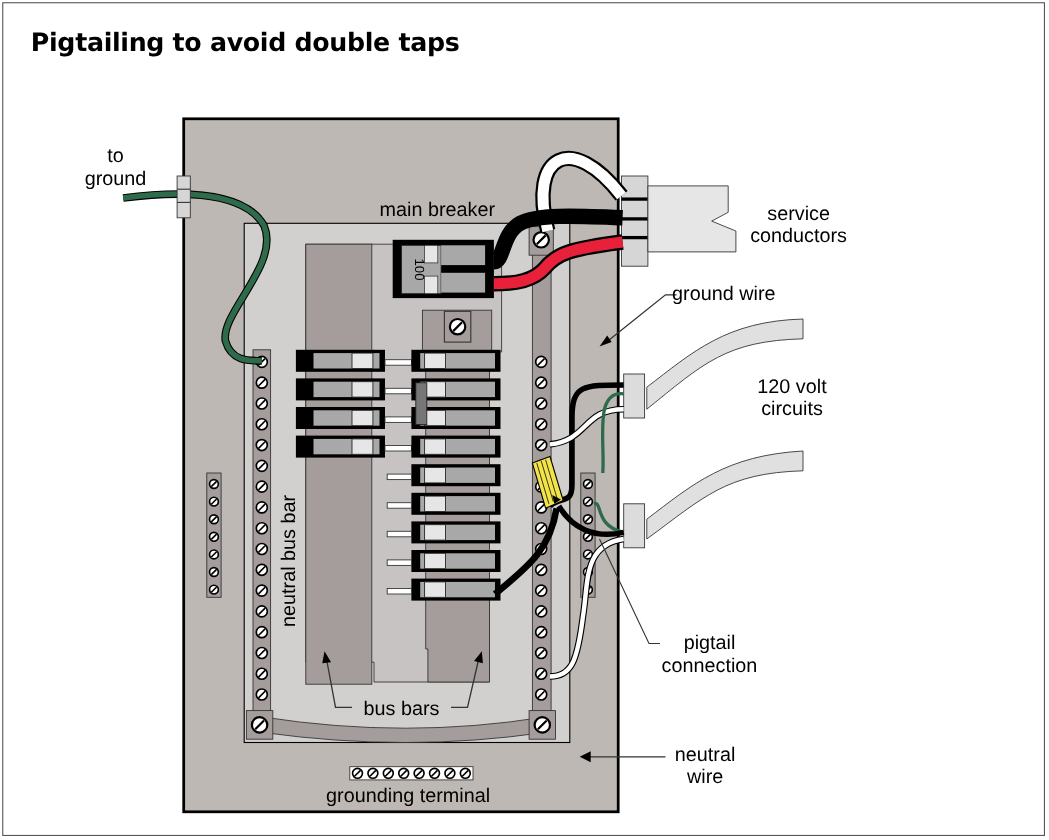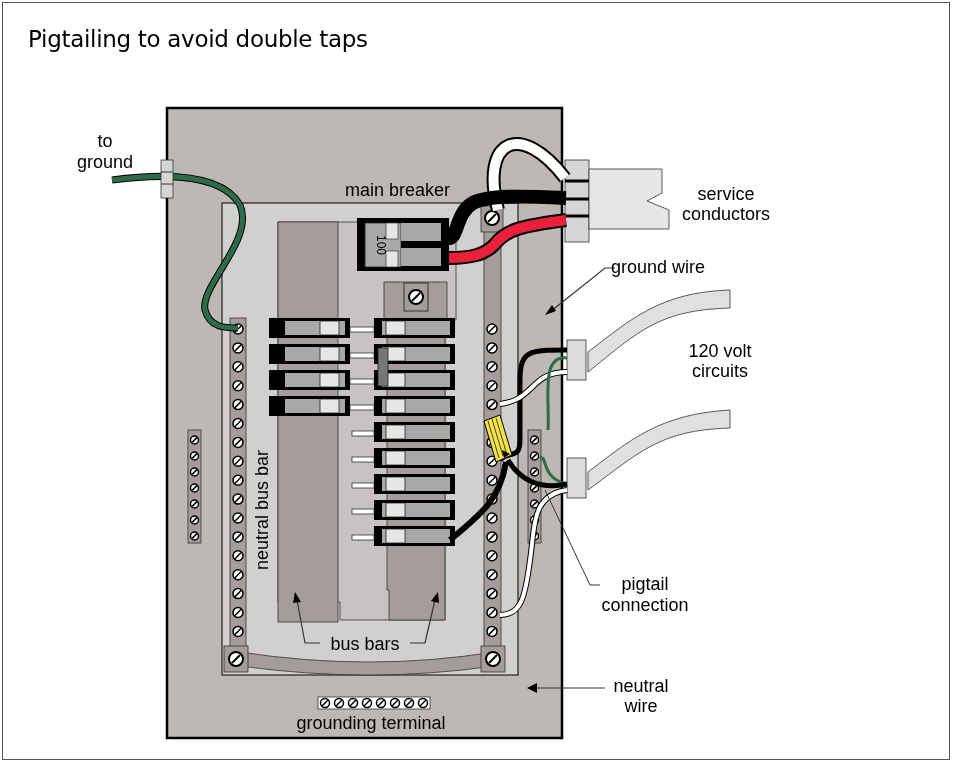--- a/index.html
+++ b/index.html
@@ -1,18 +1,18 @@
 <!DOCTYPE html>
 <html><head>
 <meta charset="utf-8">
 <style>
   html, body { margin: 0; padding: 0; background: #fff; }
   body { width: 954px; height: 764px; position: relative; overflow: hidden; font-family: "Liberation Sans", sans-serif; }
   .frame { position: absolute; left: 2px; top: 2px; width: 948px; height: 758px; border: 1px solid #555; box-sizing: border-box; }
-  .title { position: absolute; left: 28px; top: 26px; font-family: "DejaVu Sans", sans-serif; font-weight: normal; font-size: 23px; color: #000; letter-spacing: -0.3px; }
+  .title { position: absolute; left: 28px; top: 26px; font-family: "DejaVu Sans", sans-serif; font-weight: bold; font-size: 23px; color: #000; letter-spacing: -0.3px; }
   svg { position: absolute; left: 0; top: 0; }
   .lbl { font-family: "Liberation Sans", sans-serif; font-size: 18px; fill: #000; }
 </style>
 </head>
 <body>
 
 <div class="frame"></div>
 <div class="title">Pigtailing to avoid double taps</div>
 
 <svg width="954" height="764" viewBox="0 0 954 764">

